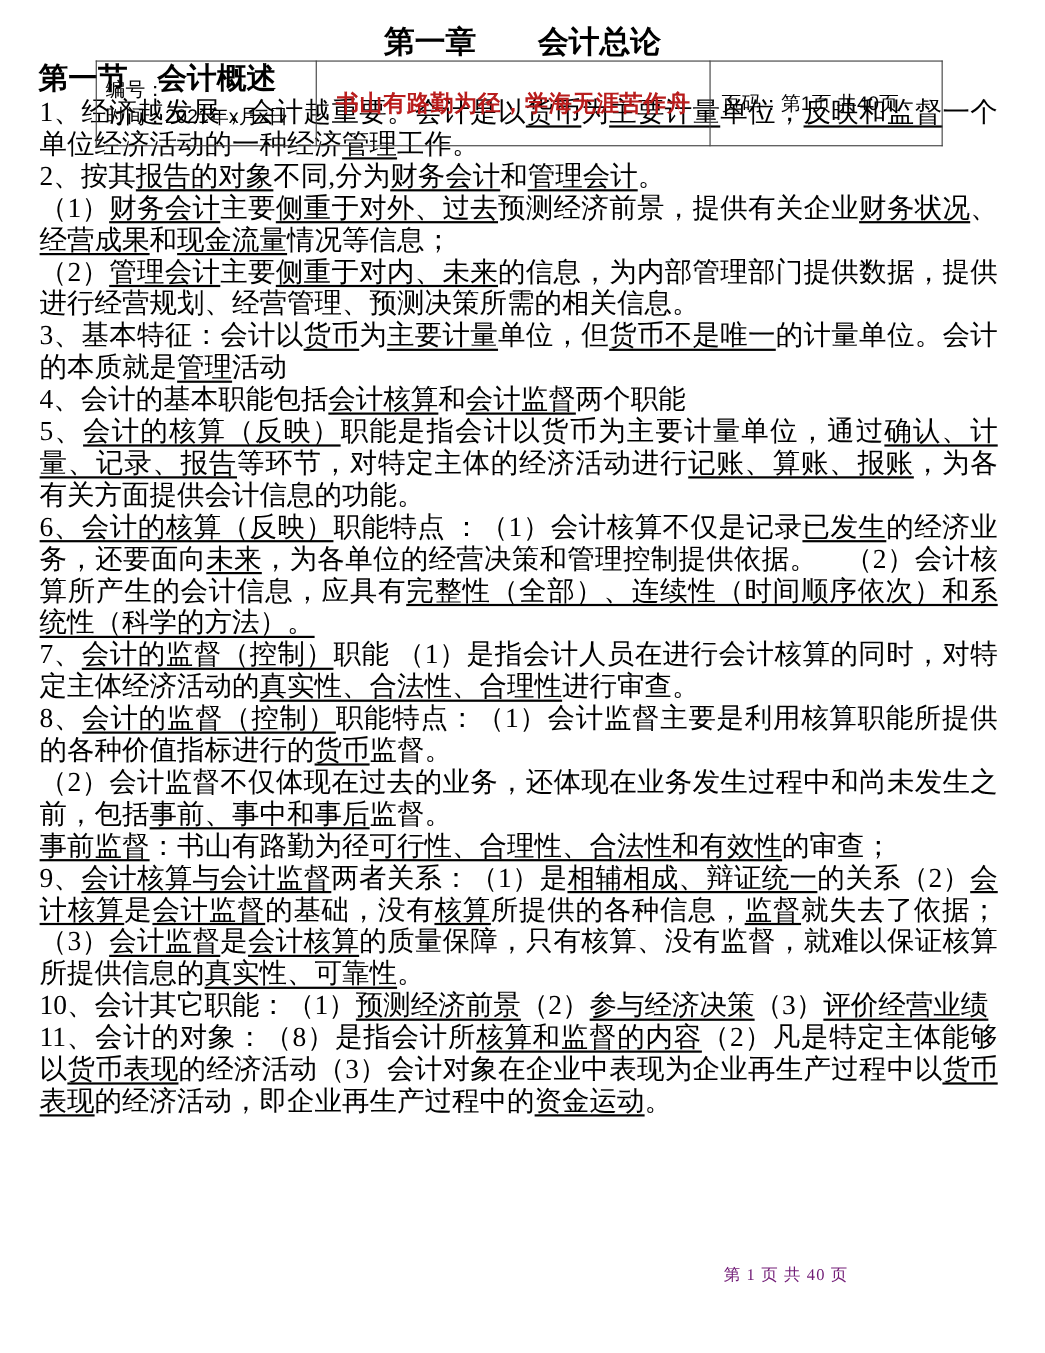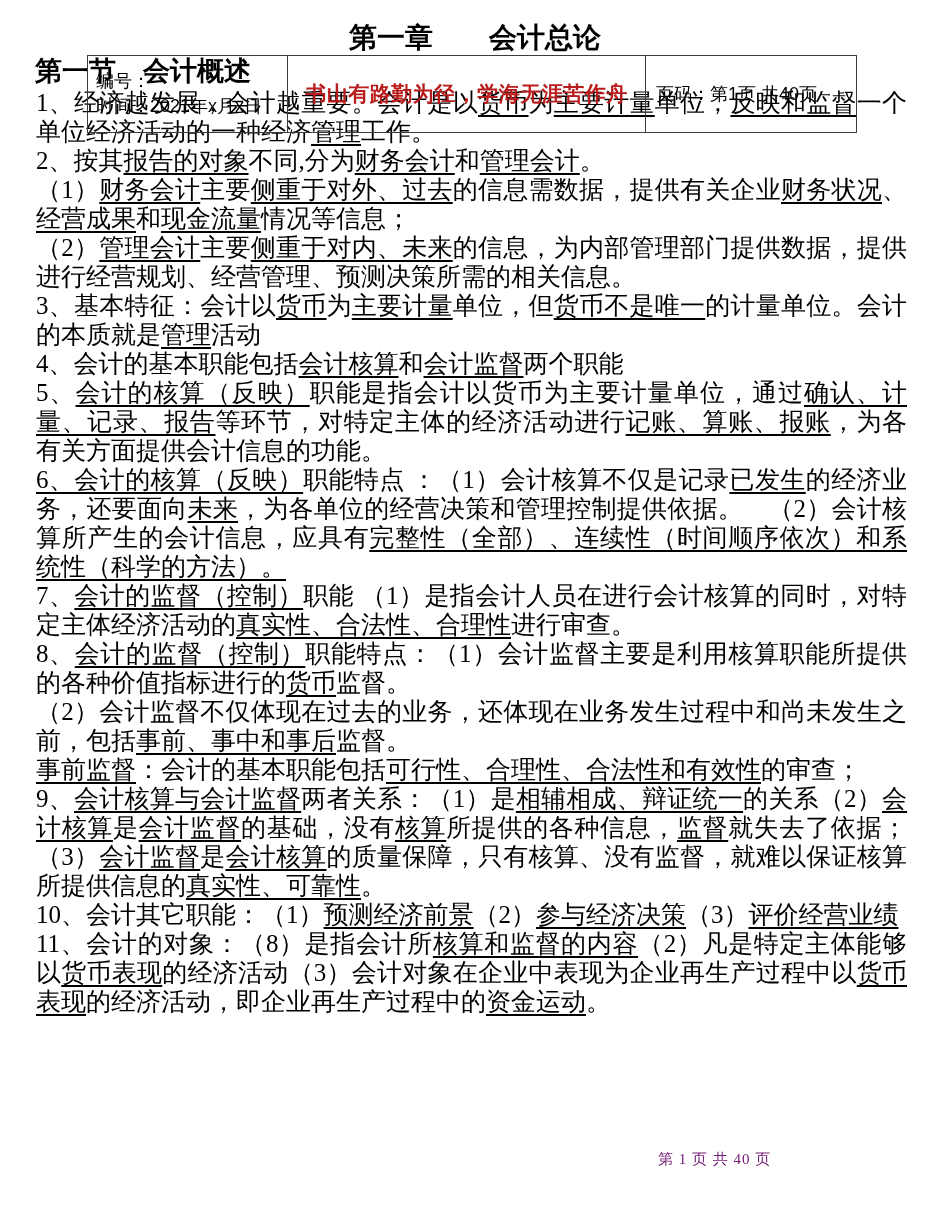--- a/index.html
+++ b/index.html
@@ -92,30 +92,30 @@
     </tr>
   </tbody>
     </table>
 
   <h1 class="doc-title">第一章　　会计总论</h1>
   <h2 class="section-heading">第一节　会计概述</h2>
 
   <div class="doc-body">
       <p><span>1、经济越发展，会计越重要。会计是以</span><span class="u">货币</span><span>为</span><span class="u">主要计量</span><span>单位，</span><span class="u">反映和监督</span><span>一个单位经济活动的一种经济</span><span class="u">管理</span><span>工作。</span></p>
       <p><span>2、按其</span><span class="u">报告的对象</span><span>不同,分为</span><span class="u">财务会计</span><span>和</span><span class="u">管理会计</span><span>。</span></p>
-      <p><span>（1）</span><span class="u">财务会计</span><span>主要</span><span class="u">侧重于对外、过去</span><span>的信息需数据，提供有关企业</span><span class="u">财务状况</span><span>、</span><span class="u">经营成果</span><span>和</span><span class="u">现金流量</span><span>情况等信息；</span></p>
+      <p><span>（1）</span><span class="u">财务会计</span><span>主要</span><span class="u">侧重于对外、过去</span><span>预测经济前景，提供有关企业</span><span class="u">财务状况</span><span>、</span><span class="u">经营成果</span><span>和</span><span class="u">现金流量</span><span>情况等信息；</span></p>
       <p><span>（2）</span><span class="u">管理会计</span><span>主要</span><span class="u">侧重于对内、未来</span><span>的信息，为内部管理部门提供数据，提供进行经营规划、经营管理、预测决策所需的相关信息。</span></p>
       <p><span>3、基本特征：会计以</span><span class="u">货币</span><span>为</span><span class="u">主要计量</span><span>单位，但</span><span class="u">货币不是唯一</span><span>的计量单位。会计的本质就是</span><span class="u">管理</span><span>活动</span></p>
       <p><span>4、会计的基本职能包括</span><span class="u">会计核算</span><span>和</span><span class="u">会计监督</span><span>两个职能</span></p>
       <p><span>5、</span><span class="u">会计的核算（反映）</span><span>职能是指会计以货币为主要计量单位，通过</span><span class="u">确认、计量、记录、报告</span><span>等环节，对特定主体的经济活动进行</span><span class="u">记账、算账、报账</span><span>，为各有关方面提供会计信息的功能。</span></p>
       <p><span class="u">6、会计的核算（反映）</span><span>职能特点 ：（1）会计核算不仅是记录</span><span class="u">已发生</span><span>的经济业务，还要面向</span><span class="u">未来</span><span>，为各单位的经营决策和管理控制提供依据。　（2）会计核算所产生的会计信息，应具有</span><span class="u">完整性（全部）、连续性（时间顺序依次）和系统性（科学的方法）。</span></p>
       <p><span>7、</span><span class="u">会计的监督（控制）</span><span>职能 （1）是指会计人员在进行会计核算的同时，对特定主体经济活动的</span><span class="u">真实性、合法性、合理性</span><span>进行审查。</span></p>
       <p><span>8、</span><span class="u">会计的监督（控制）</span><span>职能特点：（1）会计监督主要是利用核算职能所提供的各种价值指标进行的</span><span class="u">货币</span><span>监督。</span></p>
       <p><span>（2）会计监督不仅体现在过去的业务，还体现在业务发生过程中和尚未发生之前，包括</span><span class="u">事前、事中和事后</span><span>监督。</span></p>
-      <p><span class="u">事前监督</span><span>：会计的基本职能包括</span><span class="u">可行性、合理性、合法性和有效性</span><span>的审查；</span></p>
+      <p><span class="u">事前监督</span><span>：书山有路勤为径</span><span class="u">可行性、合理性、合法性和有效性</span><span>的审查；</span></p>
       <p><span>9、</span><span class="u">会计核算与会计监督</span><span>两者关系：（1）是</span><span class="u">相辅相成、辩证统一</span><span>的关系（2）</span><span class="u">会计核算</span><span>是</span><span class="u">会计监督</span><span>的基础，没有</span><span class="u">核算</span><span>所提供的各种信息，</span><span class="u">监督</span><span>就失去了依据；（3）</span><span class="u">会计监督</span><span>是</span><span class="u">会计核算</span><span>的质量保障，只有核算、没有监督，就难以保证核算所提供信息的</span><span class="u">真实性、可靠性</span><span>。</span></p>
       <p><span>10、会计其它职能：（1）</span><span class="u">预测经济前景</span><span>（2）</span><span class="u">参与经济决策</span><span>（3）</span><span class="u">评价经营业绩</span></p>
       <p><span>11、会计的对象：（8）是指会计所</span><span class="u">核算和监督的内容</span><span>（2）凡是特定主体能够以</span><span class="u">货币表现</span><span>的经济活动（3）会计对象在企业中表现为企业再生产过程中以</span><span class="u">货币表现</span><span>的经济活动，即企业再生产过程中的</span><span class="u">资金运动</span><span>。</span></p>
     </div>
 
   <div class="footer-page">第 1 页 共 40 页</div>
 
 </div>
 
 </body></html>

